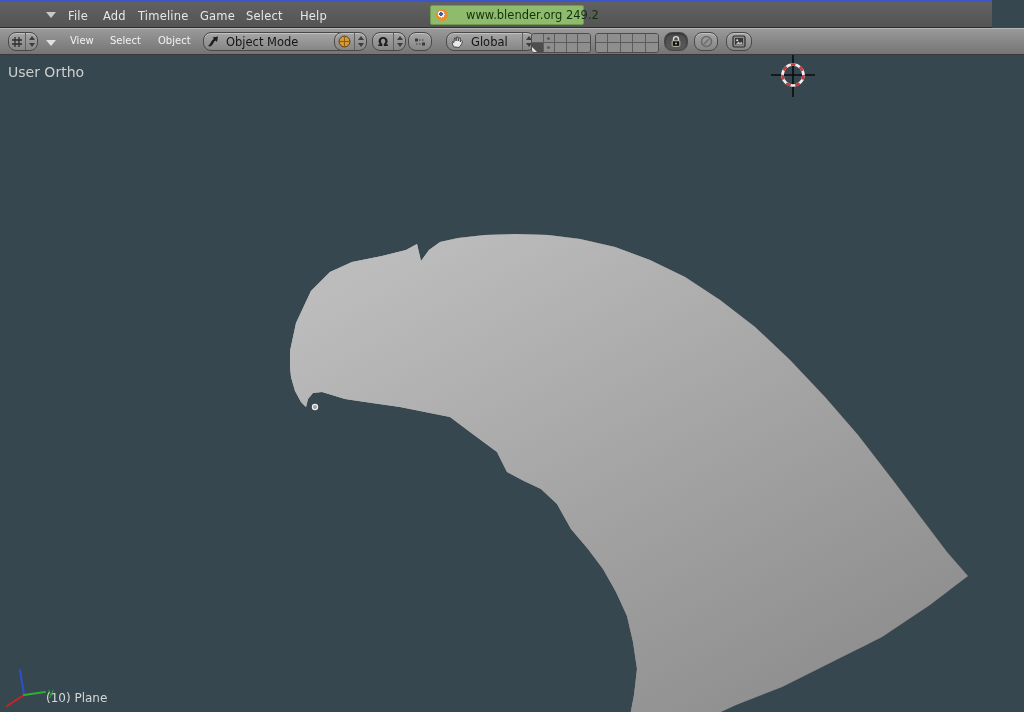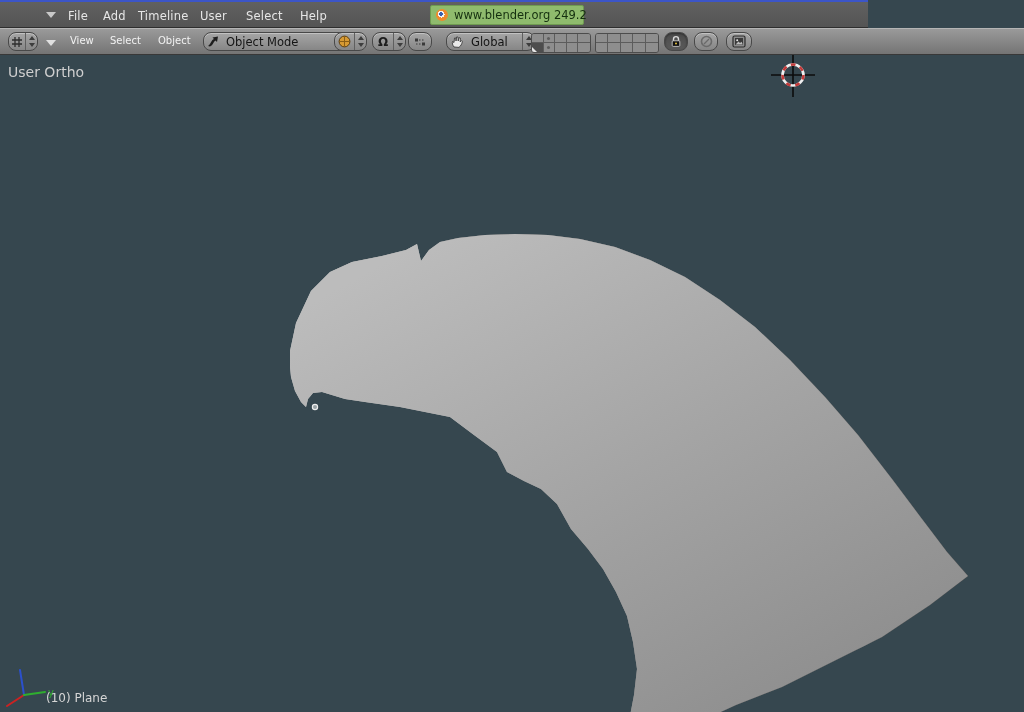--- a/index.html
+++ b/index.html
@@ -3,38 +3,38 @@
 <meta charset="utf-8">
 <style>
   html,body{margin:0;padding:0;}
   body{
     width:1024px;height:712px;position:relative;overflow:hidden;
     background:#36474f;font-family:"DejaVu Sans","Liberation Sans",sans-serif;
     -webkit-font-smoothing:antialiased;
   }
   
   .topbar{
-    position:absolute;top:0;left:0;width:868px;height:28px;
+    position:absolute;top:0;left:0;width:992px;height:28px;
     background:linear-gradient(#616161,#545454);
     border-top:2px solid #3c55c8;box-sizing:border-box;
     border-bottom:1px solid #2e2e2e;
   }
   .topbar .menu-item{
     position:absolute;top:7px;font-size:11.5px;color:#e6e6e6;letter-spacing:.2px;cursor:default;
   }
   .tri-down{
     position:absolute;width:0;height:0;
     border-left:5px solid transparent;border-right:5px solid transparent;
     border-top:6px solid #c9c9c9;
   }
   .badge{
     position:absolute;left:430px;top:3px;height:20px;width:154px;
     background:#8fbb6d;border-radius:2px;border:1px solid #6f9b50;
     box-sizing:border-box;color:#15300f;font-size:11.5px;line-height:18px;
-    padding-left:23px;white-space:nowrap;
+    padding-left:35px;white-space:nowrap;
   }
   .blender-logo{
     position:absolute;left:5px;top:3px;width:12px;height:12px;border-radius:50%;
     background:radial-gradient(circle at 42% 42%, #3a5fb0 0 2px, #f2f2f2 2px 3.5px, #ef8b2b 3.5px 6px);
   }
   .stats{
     position:absolute;left:592px;top:7px;font-size:11.5px;color:#dedede;white-space:nowrap;
   }
   
   .vheader{
@@ -86,21 +86,21 @@
   .frame-label{position:absolute;left:46px;top:636px;font-size:12px;color:#d6d6d6;}
 </style>
 </head>
 <body>
 
 <div class="topbar">
   <span class="tri-down" style="left:46px;top:10px;"></span>
   <span class="menu-item" style="left:68px">File</span>
   <span class="menu-item" style="left:103px">Add</span>
   <span class="menu-item" style="left:138px">Timeline</span>
-  <span class="menu-item" style="left:200px">User</span>
+  <span class="menu-item" style="left:200px">Game</span>
   <span class="menu-item" style="left:246px">Select</span>
   <span class="menu-item" style="left:300px">Help</span>
 
   <div class="badge">
     <span class="blender-logo"></span>
     <span>www.blender.org 249.2</span>
   </div>
 
 </div>
 

